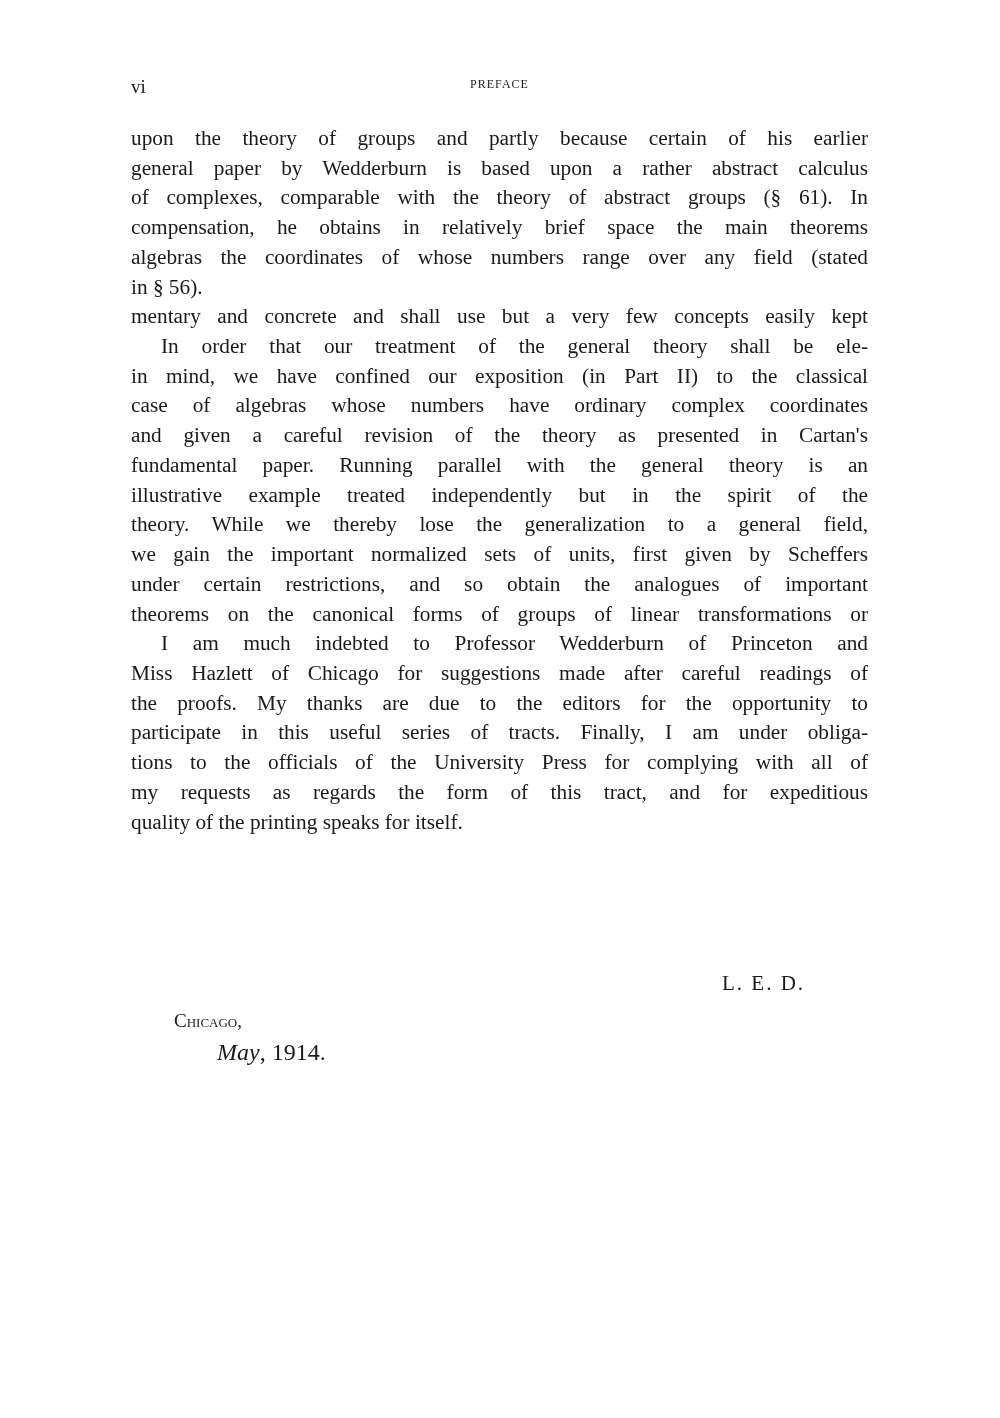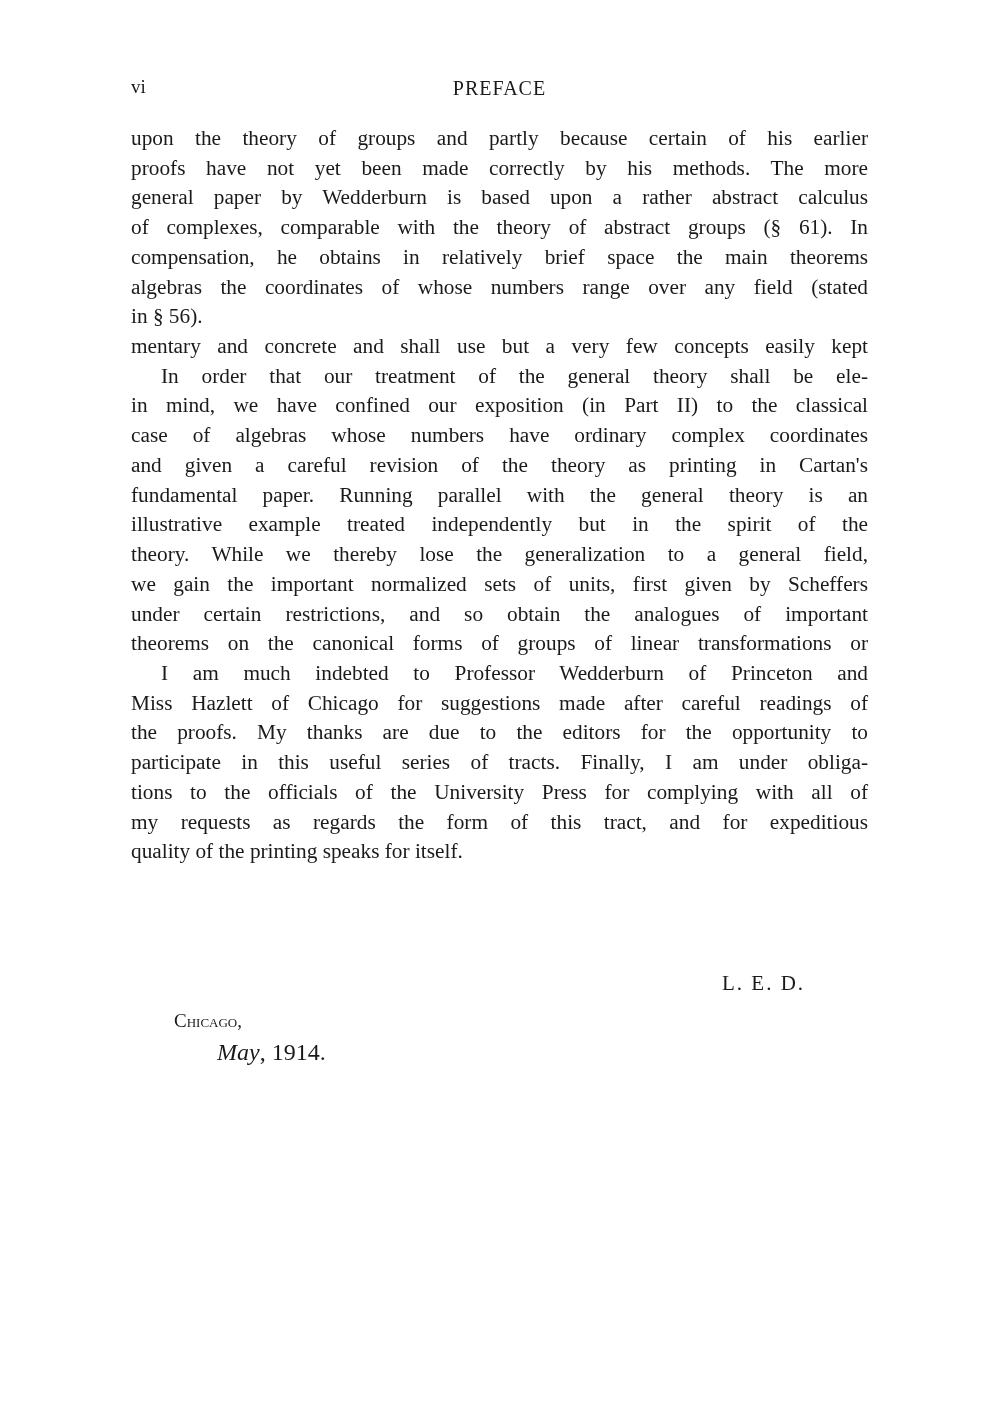--- a/index.html
+++ b/index.html
@@ -1,20 +1,20 @@
 <!DOCTYPE html>
 <html><head>
   <meta charset="utf-8">
   <style>
     html, body { margin: 0; padding: 0; background: #ffffff; }
     body { width: 1000px; height: 1418px; position: relative; overflow: hidden; color: #1a1a1a; font-family: "Liberation Serif", "DejaVu Serif", serif; }
     .page { position: absolute; left: 0; top: 0; width: 881px; height: 1418px; }
     .running-head { position: absolute; top: 76px; left: 131px; width: 737px; height: 24px; font-size: 19px; }
     .folio { position: absolute; left: 0; top: 0; }
-    .head-title { position: absolute; left: 0; width: 100%; text-align: center; top: 1px; font-size: 20px; letter-spacing: 1px; }
+    .head-title { position: absolute; left: 0; width: 100%; text-align: center; top: 1px; font-size: 12px; letter-spacing: 1px; }
     .body-text { position: absolute; top: 124px; left: 131px; width: 737px; font-size: 21.3px; line-height: 29.72px; }
     .para { margin: 0; text-align: justify; }
     .line { display: block; text-align: justify; text-align-last: justify; white-space: nowrap; height: 29.72px; overflow: visible; }
     .line.last { text-align-last: left; }
     .indent { text-indent: 30px; }
     .signature { position: absolute; top: 971px; left: 722px; font-size: 21px; letter-spacing: 2px; }
     .place { position: absolute; top: 1010px; left: 174px; font-size: 19px; font-variant: small-caps; }
     .date { position: absolute; top: 1039px; left: 217px; font-size: 24px; }
     .date .month { font-style: italic; }
   </style>
@@ -25,34 +25,33 @@
 
   <div class="running-head">
     <span class="folio">vi</span>
     <span class="head-title">PREFACE</span>
   </div>
 
   <div class="body-text">
 
     <div class="para">
       <span class="line">upon the theory of groups and partly because certain of his earlier</span>
-      <span class="line">proofs have not yet been made correctly by his methods.  The more</span>
       <span class="line">general paper by Wedderburn is based upon a rather abstract calculus</span>
       <span class="line">of complexes, comparable with the theory of abstract groups (§ 61).  In</span>
       <span class="line">compensation, he obtains in relatively brief space the main theorems</span>
       <span class="line">algebras the coordinates of whose numbers range over any field (stated</span>
       <span class="line last">in § 56).</span>
     </div>
 
     <div class="para">
       <span class="line">mentary and concrete and shall use but a very few concepts easily kept</span>
       <span class="line indent">In order that our treatment of the general theory shall be ele-</span>
       <span class="line">in mind, we have confined our exposition (in Part II) to the classical</span>
       <span class="line">case of algebras whose numbers have ordinary complex coordinates</span>
-      <span class="line">and given a careful revision of the theory as printing in Cartan's</span>
+      <span class="line">and given a careful revision of the theory as presented in Cartan's</span>
       <span class="line">fundamental paper.  Running parallel with the general theory is an</span>
       <span class="line">illustrative example treated independently but in the spirit of the</span>
       <span class="line">theory.  While we thereby lose the generalization to a general field,</span>
       <span class="line">we gain the important normalized sets of units, first given by Scheffers</span>
       <span class="line">under certain restrictions, and so obtain the analogues of important</span>
       <span class="line">theorems on the canonical forms of groups of linear transformations or</span>
     </div>
 
     <div class="para">
       <span class="line indent">I am much indebted to Professor Wedderburn of Princeton and</span>

